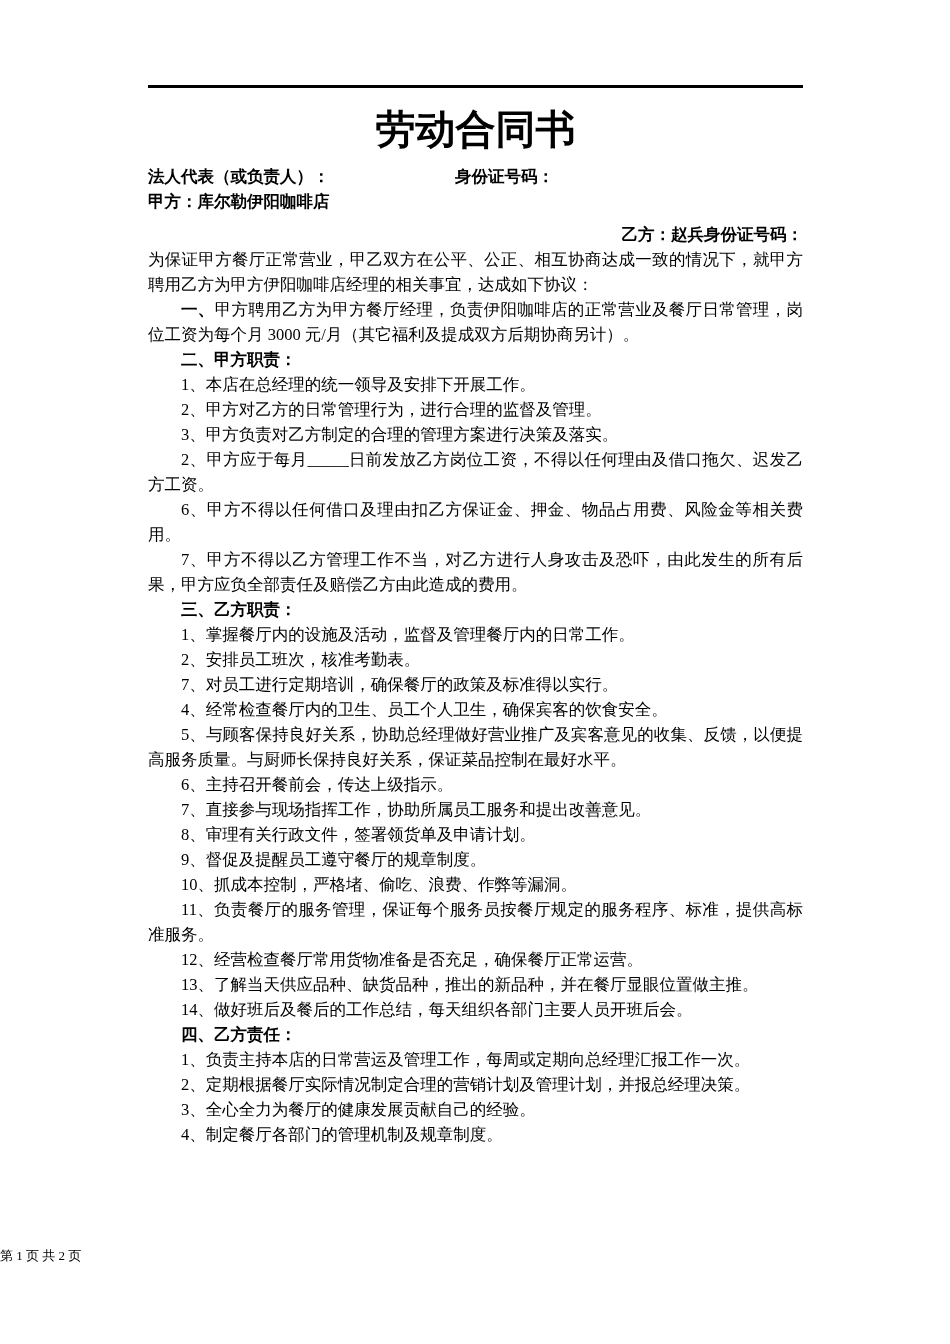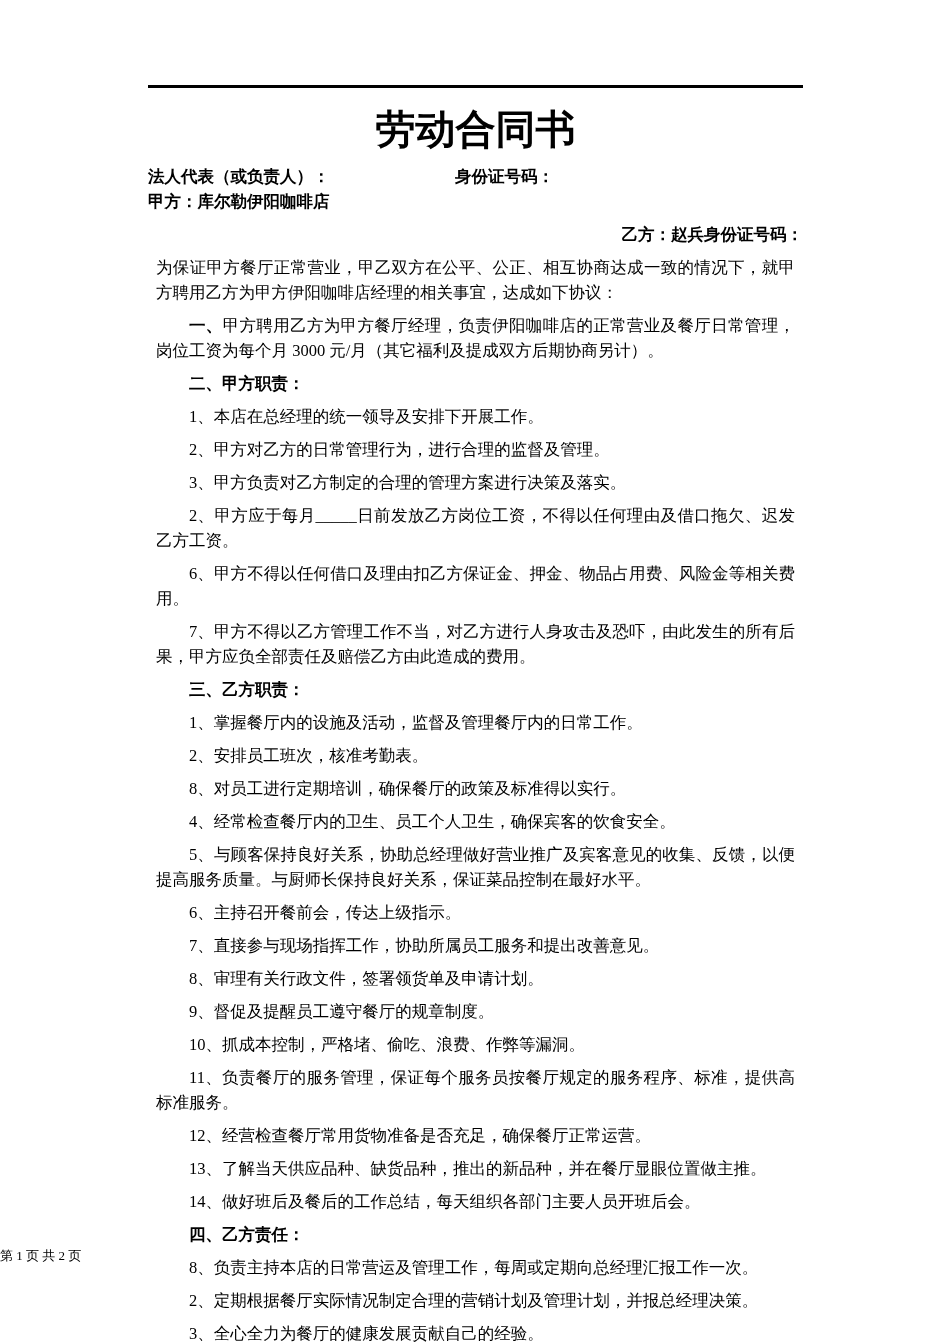--- a/index.html
+++ b/index.html
@@ -38,21 +38,21 @@
   }
   .col1 {
     display:inline-block;
     width:307px;
   }
   .gap-top { margin-top:8px;text-align:right; }
   .body-start { margin-top:22px; }
   .para {
     font-size:16.5px;
     line-height:25px;
-    margin:8px;
+    margin:0;
     text-align:justify;
   }
   .indent { text-indent:2em; }
   .bold { font-weight:bold; }
   .footer {
     position:absolute;
     left:0;
     right:0;
     top:1248px;
     text-align:left;
@@ -87,37 +87,37 @@
         <p class="para indent">3、甲方负责对乙方制定的合理的管理方案进行决策及落实。</p>
         <p class="para indent">2、甲方应于每月_____日前发放乙方岗位工资，不得以任何理由及借口拖欠、迟发乙方工资。</p>
         <p class="para indent">6、甲方不得以任何借口及理由扣乙方保证金、押金、物品占用费、风险金等相关费用。</p>
         <p class="para indent">7、甲方不得以乙方管理工作不当，对乙方进行人身攻击及恐吓，由此发生的所有后果，甲方应负全部责任及赔偿乙方由此造成的费用。</p>
       </div>
 
     <p class="para indent bold">三、乙方职责：</p>
     <div>
         <p class="para indent">1、掌握餐厅内的设施及活动，监督及管理餐厅内的日常工作。</p>
         <p class="para indent">2、安排员工班次，核准考勤表。</p>
-        <p class="para indent">8、对员工进行定期培训，确保餐厅的政策及标准得以实行。</p>
+        <p class="para indent">7、对员工进行定期培训，确保餐厅的政策及标准得以实行。</p>
         <p class="para indent">4、经常检查餐厅内的卫生、员工个人卫生，确保宾客的饮食安全。</p>
         <p class="para indent">5、与顾客保持良好关系，协助总经理做好营业推广及宾客意见的收集、反馈，以便提高服务质量。与厨师长保持良好关系，保证菜品控制在最好水平。</p>
         <p class="para indent">6、主持召开餐前会，传达上级指示。</p>
         <p class="para indent">7、直接参与现场指挥工作，协助所属员工服务和提出改善意见。</p>
         <p class="para indent">8、审理有关行政文件，签署领货单及申请计划。</p>
         <p class="para indent">9、督促及提醒员工遵守餐厅的规章制度。</p>
         <p class="para indent">10、抓成本控制，严格堵、偷吃、浪费、作弊等漏洞。</p>
         <p class="para indent">11、负责餐厅的服务管理，保证每个服务员按餐厅规定的服务程序、标准，提供高标准服务。</p>
         <p class="para indent">12、经营检查餐厅常用货物准备是否充足，确保餐厅正常运营。</p>
         <p class="para indent">13、了解当天供应品种、缺货品种，推出的新品种，并在餐厅显眼位置做主推。</p>
         <p class="para indent">14、做好班后及餐后的工作总结，每天组织各部门主要人员开班后会。</p>
       </div>
 
     <p class="para indent bold">四、乙方责任：</p>
     <div>
-        <p class="para indent">8、负责主持本店的日常营运及管理工作，每周或定期向总经理汇报工作一次。</p>
+        <p class="para indent">1、负责主持本店的日常营运及管理工作，每周或定期向总经理汇报工作一次。</p>
         <p class="para indent">2、定期根据餐厅实际情况制定合理的营销计划及管理计划，并报总经理决策。</p>
         <p class="para indent">3、全心全力为餐厅的健康发展贡献自己的经验。</p>
         <p class="para indent">4、制定餐厅各部门的管理机制及规章制度。</p>
       </div>
 
   </div>
 
   <div class="footer">第 1 页  共 2 页</div>
 </div>
 

